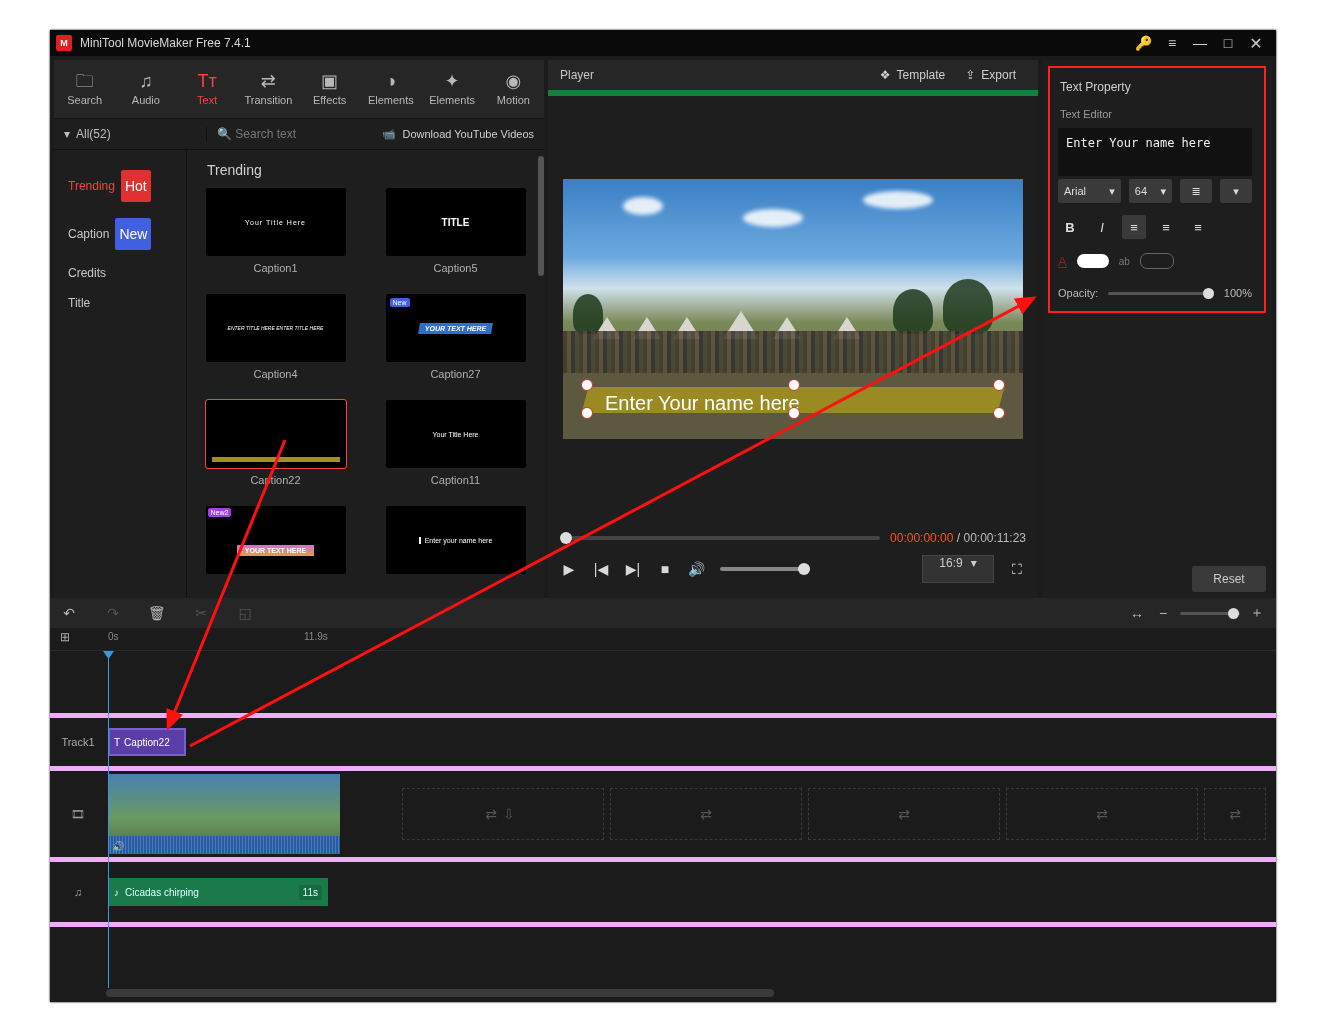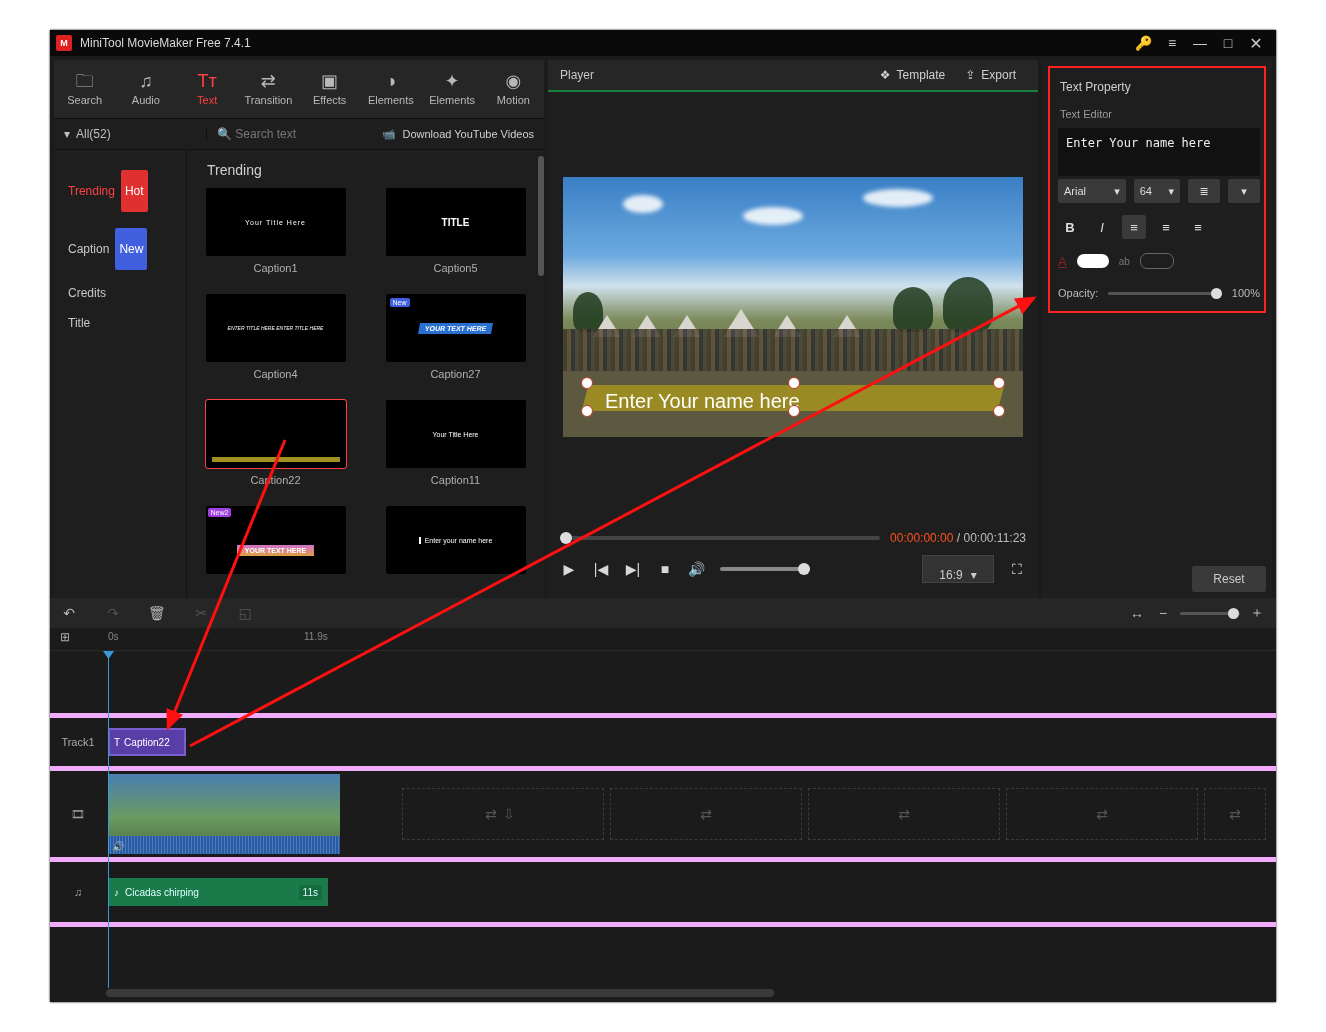--- a/index.html
+++ b/index.html
@@ -18,35 +18,35 @@
 .rib-item.active{color:#ff4040}
 .rib-icon{font-size:18px;line-height:1}
 .filter-row{height:30px;display:flex;align-items:center;border-bottom:1px solid #111}
 .all-cell{width:132px;padding:0 10px;display:flex;align-items:center;gap:6px;color:#bfbfbf;border-right:1px solid #111}
 .search-cell{flex:1;display:flex;align-items:center;padding:0 10px;color:#777}
 .dl-yt{padding:0 10px;display:flex;align-items:center;gap:6px;color:#d0d0d0;font-size:11px}
 .columns{flex:1;display:flex;min-height:0}
 .cat-list{width:132px;padding:12px 0;border-right:1px solid #111}
 .cat-item{padding:8px 14px;display:flex;align-items:center;gap:6px;color:#c8c8c8;font-size:12px}
 .cat-item.active{color:#ff4040}
-.badge{font-size:12px;padding:14px 4px;border-radius:2px;color:#fff}
+.badge{font-size:14px;padding:8px 4px;border-radius:2px;color:#fff}
 .badge.hot{background:#e03030}
 .badge.new{background:#4060e0}
 .gallery{flex:1;padding:12px 16px;overflow:hidden;position:relative}
 .gal-head{color:#d0d0d0;font-size:14px;font-weight:500;margin-bottom:10px;margin-left:4px}
 .thumbs{display:grid;grid-template-columns:repeat(2,140px);gap:20px 40px;justify-content:center}
 .thumb{width:140px}
 .thumb-box{width:140px;height:68px;background:#000;border-radius:2px;display:flex;align-items:center;justify-content:center;color:#fff;font-size:8px;text-align:center;position:relative;overflow:hidden}
 .thumb-box.selected{outline:1px solid #ff4040}
 .thumb-cap{text-align:center;color:#b0b0b0;font-size:11px;margin-top:6px}
 .thumb-box .tag-new{position:absolute;top:4px;left:4px;background:#4060e0;color:#fff;font-size:7px;padding:1px 3px;border-radius:2px}
 .thumb-box .tag-new2{position:absolute;top:2px;left:2px;background:#a040e0;color:#fff;font-size:7px;padding:1px 3px;border-radius:2px}
 .scroll-ind{position:absolute;right:0;top:6px;width:6px;height:120px;background:#555;border-radius:3px}
 .mid-panel{flex:1;background:#1e1e1e;display:flex;flex-direction:column}
-.player-bar{height:30px;display:flex;align-items:center;padding:0 12px;background:#262626;border-bottom:2px solid #15803d}
+.player-bar{height:30px;display:flex;align-items:center;padding:0 12px;background:#262626;border-bottom:6px solid #15803d}
 .player-title{flex:1;color:#c8c8c8;font-size:12px}
 .pbar-btn{display:flex;align-items:center;gap:6px;color:#d0d0d0;font-size:12px;padding:0 10px}
 .preview-area{flex:1;display:flex;align-items:center;justify-content:center;padding:10px}
 .preview{width:460px;height:260px;background:linear-gradient(#3a7fc5 0%,#6ca9df 30%,#cfe1ec 42%,#7b8a5a 55%,#5a6844 80%);position:relative;overflow:hidden}
 .sky-cloud{position:absolute;width:40px;height:18px;background:#fff;border-radius:50%;filter:blur(2px);opacity:.85}
 .tree{position:absolute;bottom:105px;width:50px;height:55px;background:#1e3a1e;border-radius:50% 50% 30% 30%;opacity:.85}
 .tents{position:absolute;bottom:100px;left:10px;right:10px;height:40px}
 .tent{position:absolute;bottom:0;width:28px;height:22px;background:#d8d6cf;clip-path:polygon(50% 0,100% 100%,0 100%)}
 .crowd{position:absolute;bottom:60px;left:0;right:0;height:48px;background:repeating-linear-gradient(90deg,#3d3626 0 4px,#5a4c38 4px 8px,#2c2c2c 8px 12px,#474036 12px 16px);opacity:.85}
 .ground{position:absolute;bottom:0;left:0;right:0;height:66px;background:#5d5840}
@@ -58,23 +58,23 @@
 .seek-bar{flex:1;height:4px;background:#444;border-radius:2px;position:relative}
 .seek-knob{position:absolute;left:0;top:-4px;width:12px;height:12px;background:#ddd;border-radius:50%}
 .tcode{font-size:12px}
 .tc-cur{color:#ff5020}
 .tc-dur{color:#bbb}
 .controls{display:flex;align-items:center;gap:14px;height:34px;margin-top:2px}
 .ctrl{color:#d8d8d8;font-size:14px;width:18px;text-align:center}
 .vol{width:90px;height:4px;background:#888;border-radius:2px;position:relative}
 .vol-knob{position:absolute;right:0;top:-4px;width:12px;height:12px;background:#ddd;border-radius:50%}
 .spacer{flex:1}
-.aspect-dd{width:70px;height:26px;background:#333;border:1px solid #444;display:flex;align-items:flex-end;justify-content:center;gap:8px;color:#ccc;font-size:12px}
+.aspect-dd{width:70px;height:26px;background:#333;border:1px solid #444;display:flex;align-items:flex-start;justify-content:center;gap:8px;color:#ccc;font-size:12px}
 .right-panel{width:218px;background:#1e1e1e;display:flex;flex-direction:column;gap:8px;padding:6px}
-.prop-box{border:2px solid #ff2020;padding:8px 4px 12px 8px;flex:0 0 auto}
+.prop-box{border:2px solid #ff2020;padding:8px 12px 12px 8px;flex:0 0 auto}
 .prop-title{color:#d0d0d0;font-size:12px;padding:4px 2px 10px 2px}
 .sub-title{color:#9a9a9a;font-size:11px;padding:4px 2px 8px 2px}
 .text-ed{width:100%;height:48px;background:#111;border:none;color:#eee;font-size:12px;padding:8px;box-sizing:border-box;resize:none}
 .dd-row{display:flex;gap:8px;margin-top:0}
 .dd{height:24px;background:#3a3a3a;display:flex;align-items:center;justify-content:space-between;padding:0 6px;color:#ddd;font-size:11px;border-radius:2px}
 .fmt-row{display:flex;gap:8px;margin-top:12px}
 .fmt{width:24px;height:24px;display:flex;align-items:center;justify-content:center;color:#ddd;font-size:13px;border-radius:2px}
 .fmt.active{background:#3a3a3a}
 .color-row{display:flex;gap:10px;margin-top:14px;align-items:center}
 .clr-a{color:#8a2020;font-size:13px;text-decoration:underline}

